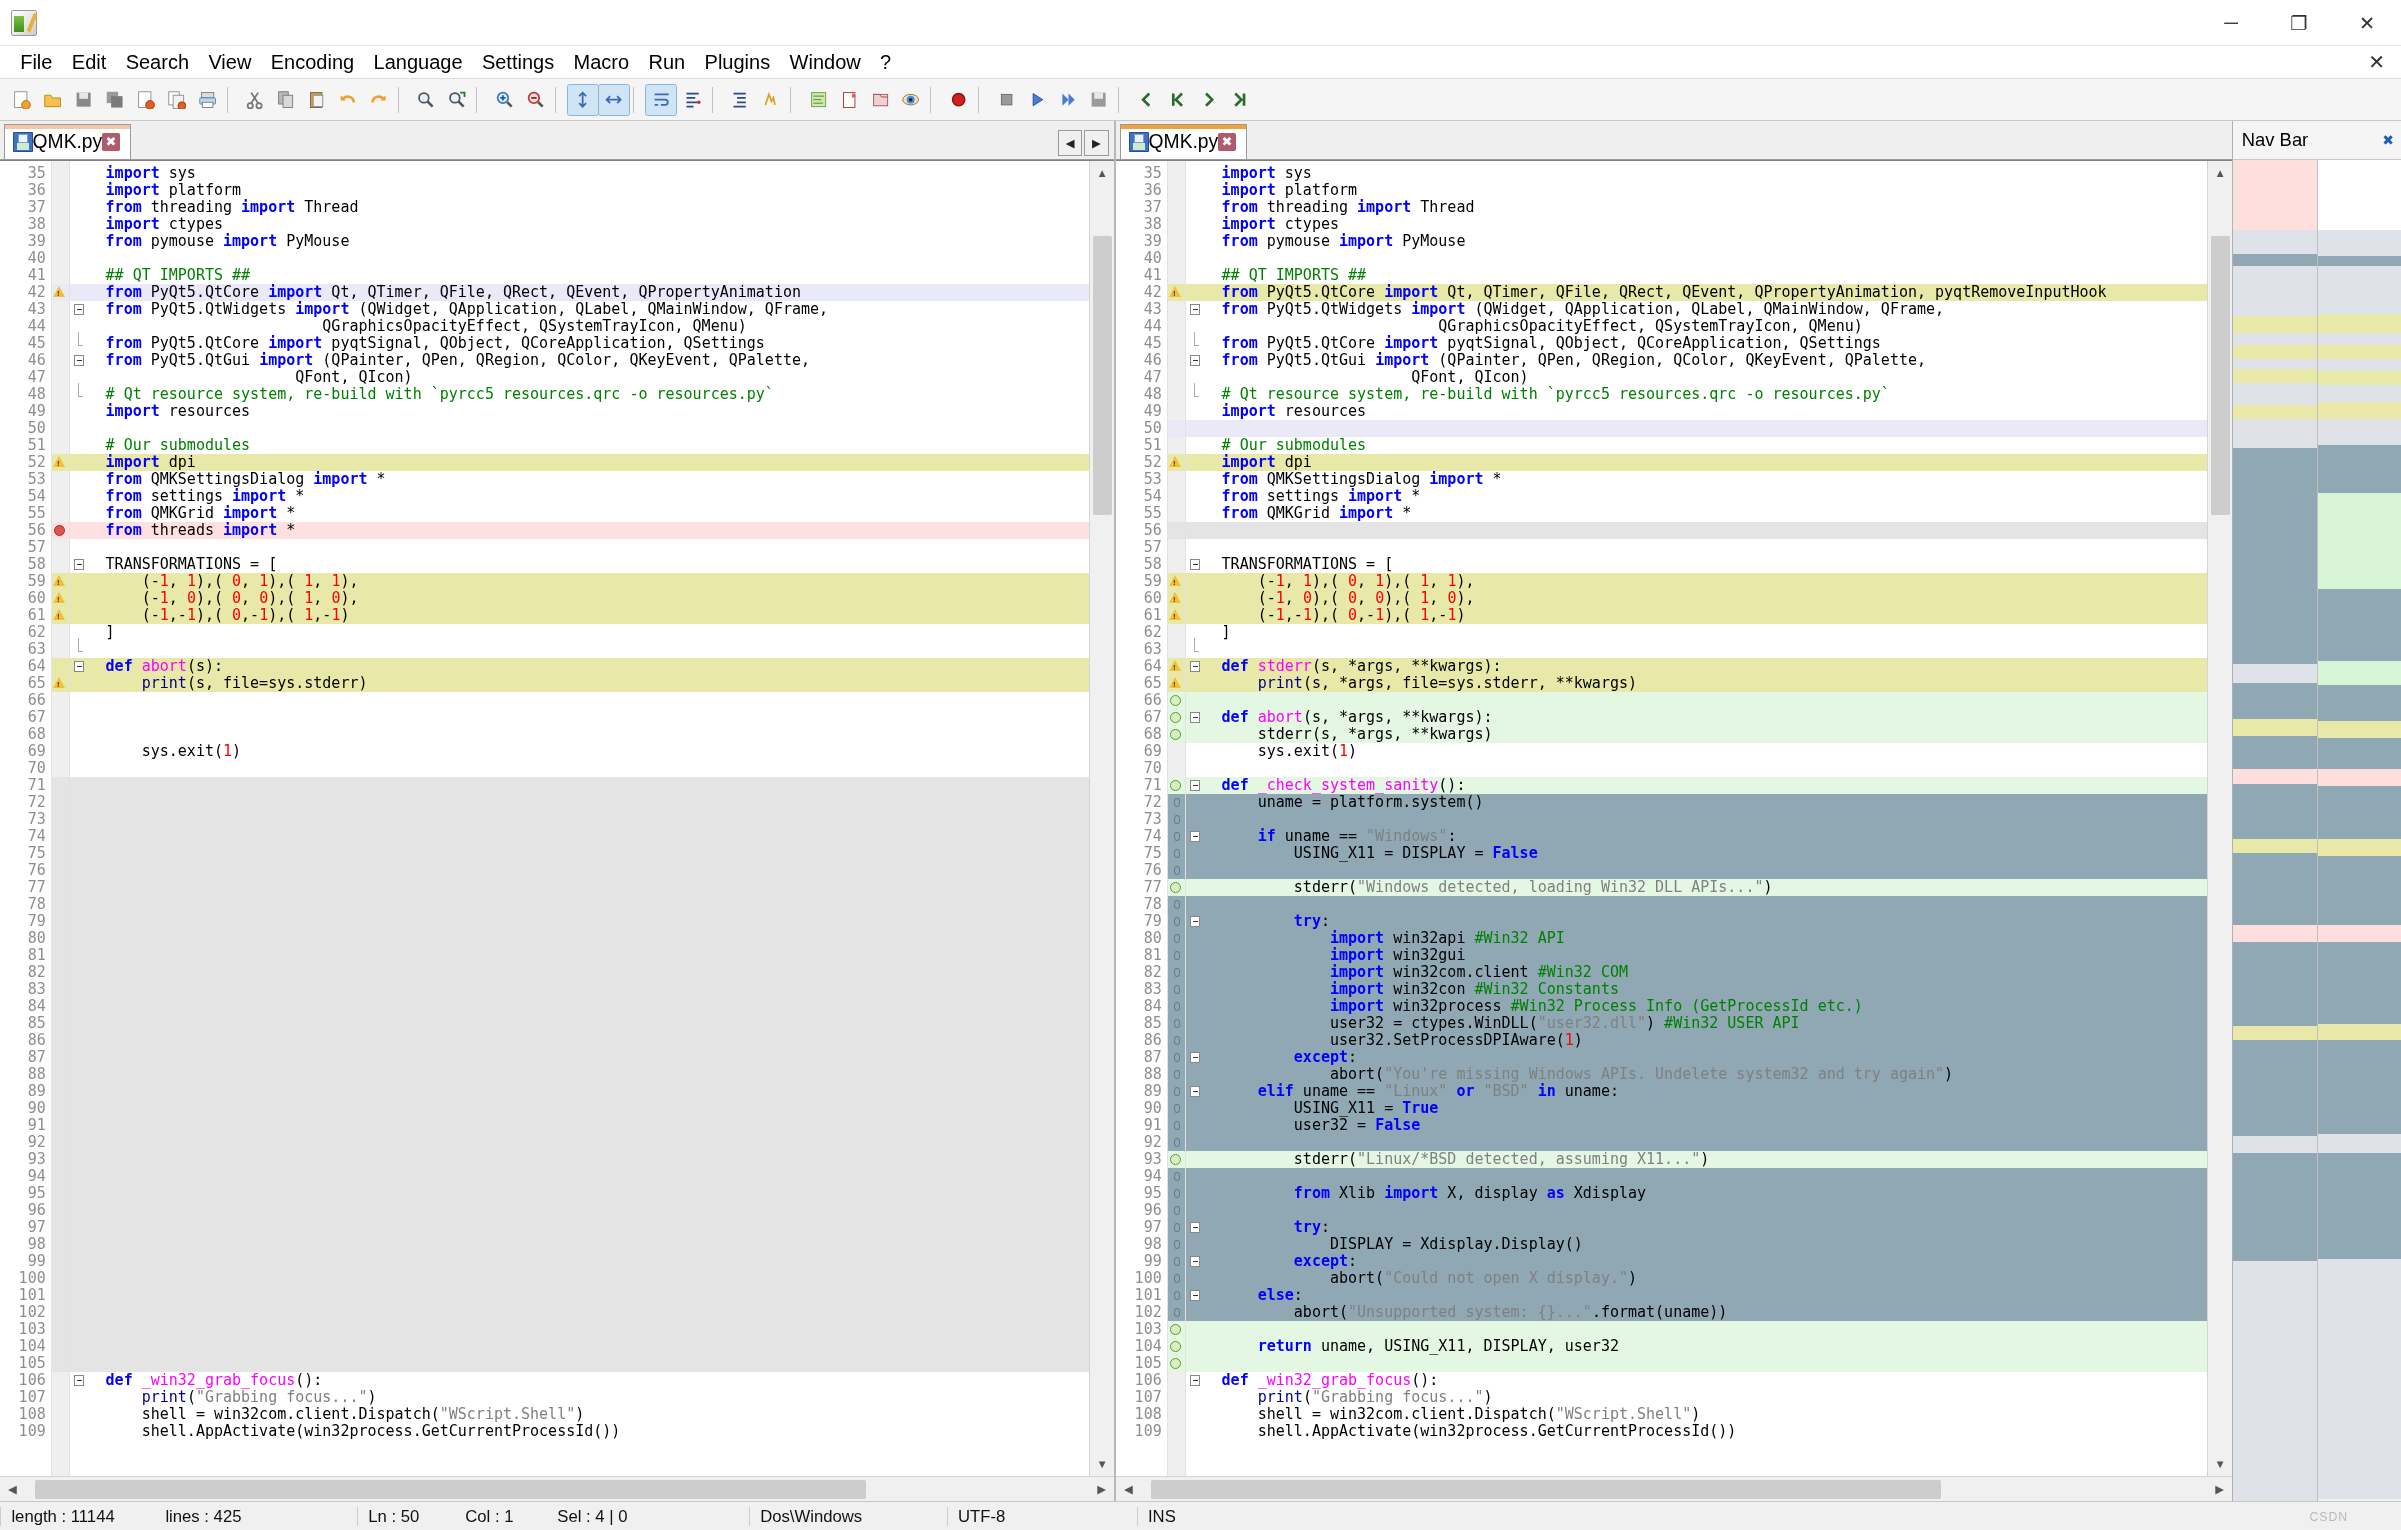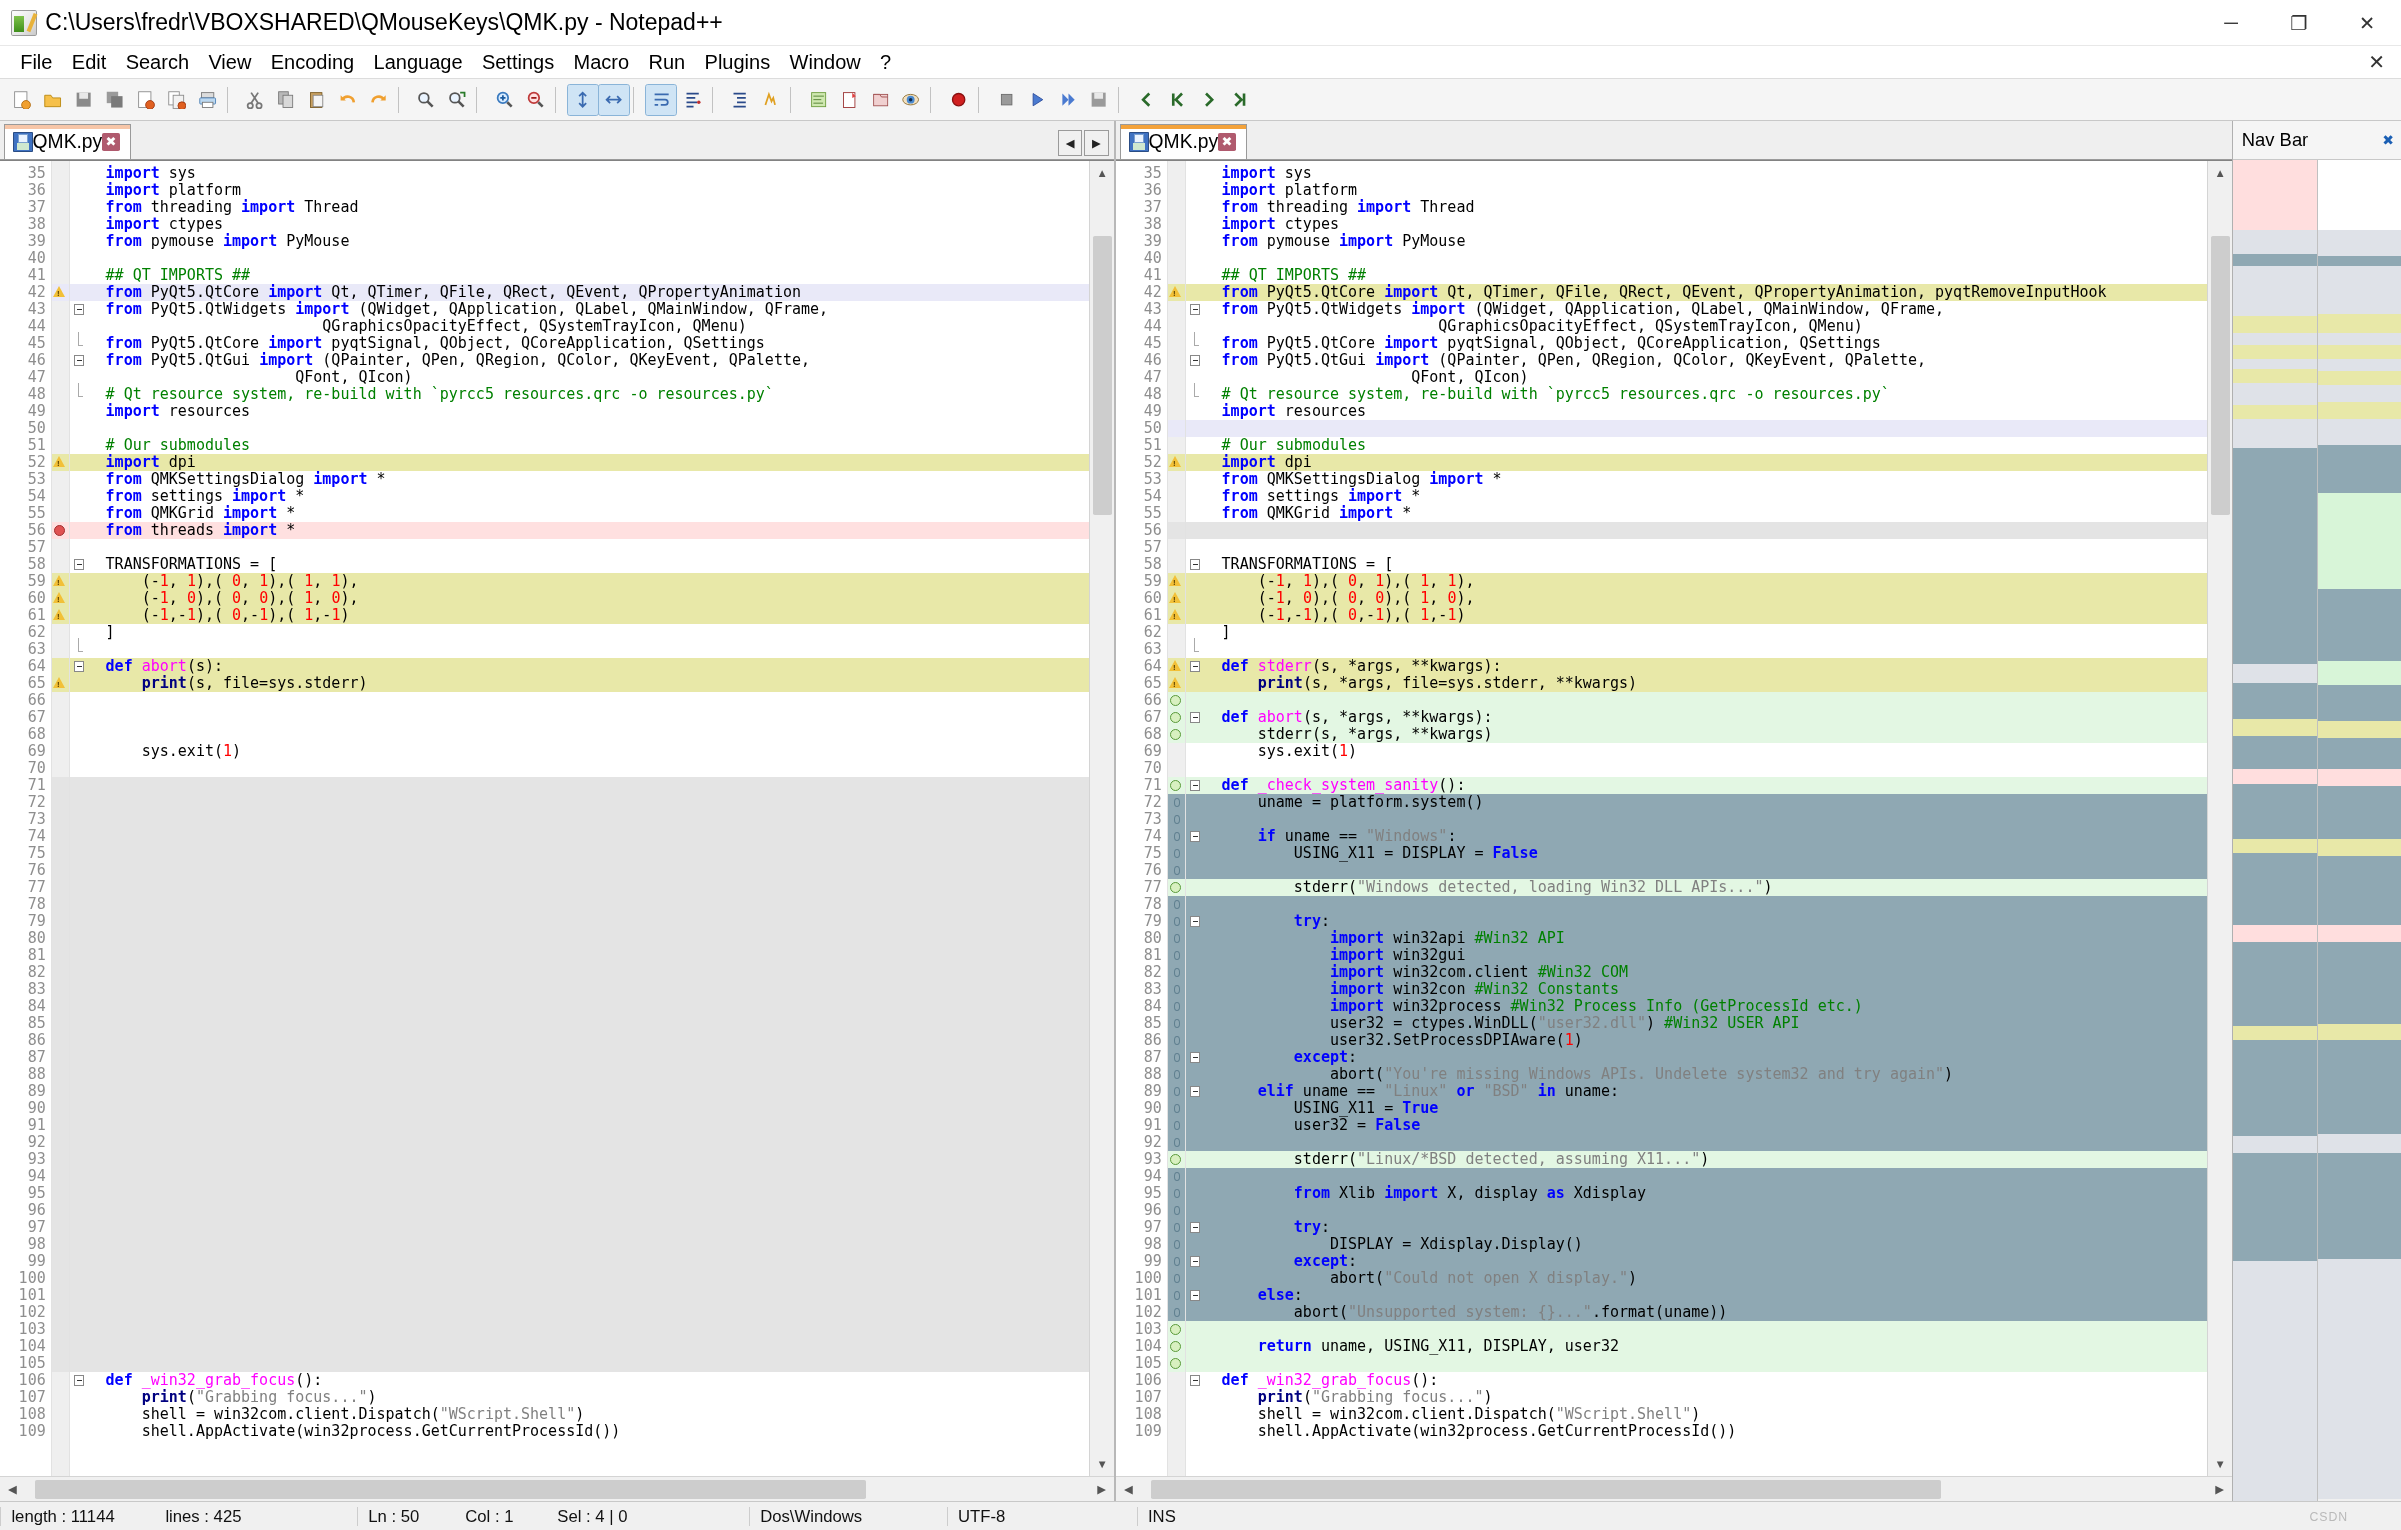--- a/index.html
+++ b/index.html
@@ -166,21 +166,21 @@
   .bg-moved  { background:#8fa8b3; }
   .bg-cursor { background:#e9e9f8; }
   .bg-blank  { background:#e4e4e4; }
 
   
   .k   { color:#0000ff; font-weight:bold; }
   .fn  { color:#ff00ff; }                      
   .cm  { color:#008000; }                      
   .st  { color:#808080; }                      
   .nu  { color:#ff0000; }                      
-  .op  { color:#000080; font-weight:bold; }
+  .op  { color:#000080; font-weight:normal; }
   .tx  { color:#000000; }
 
   
   .warn-ico {
     position:absolute; left:0.9px; top:2.6px; width:0; height:0;
     border-left:6.1px solid transparent; border-right:6.1px solid transparent;
     border-bottom:11.4px solid #f2c037;
   }
   .warn-ico::after {
     content:"!"; position:absolute; left:-1.8px; top:2.6px; font-size:8px;
@@ -254,21 +254,20 @@
   .sb-div { width:0.9px; height:19.3px; background:#cdcdcd; }
   .sb-watermark {
     position:absolute; right: 53px; font-size:12.3px; color:#b9b9b9; letter-spacing:0.9px;
   }
 </style>
 </head>
 <body>
 
 <div class="titlebar">
   <div class="app-icon"></div>
-  <div class="title-text">C:\Users\fredr\VBOXSHARED\QMouseKeys\QMK.py - Notepad++</div>
   <div class="win-controls">
     <div class="win-btn">─</div>
     <div class="win-btn">❐</div>
     <div class="win-btn close">✕</div>
   </div>
 </div>
 
 <div class="menubar">
   <div class="menu-item">File</div>
   <div class="menu-item">Edit</div>

